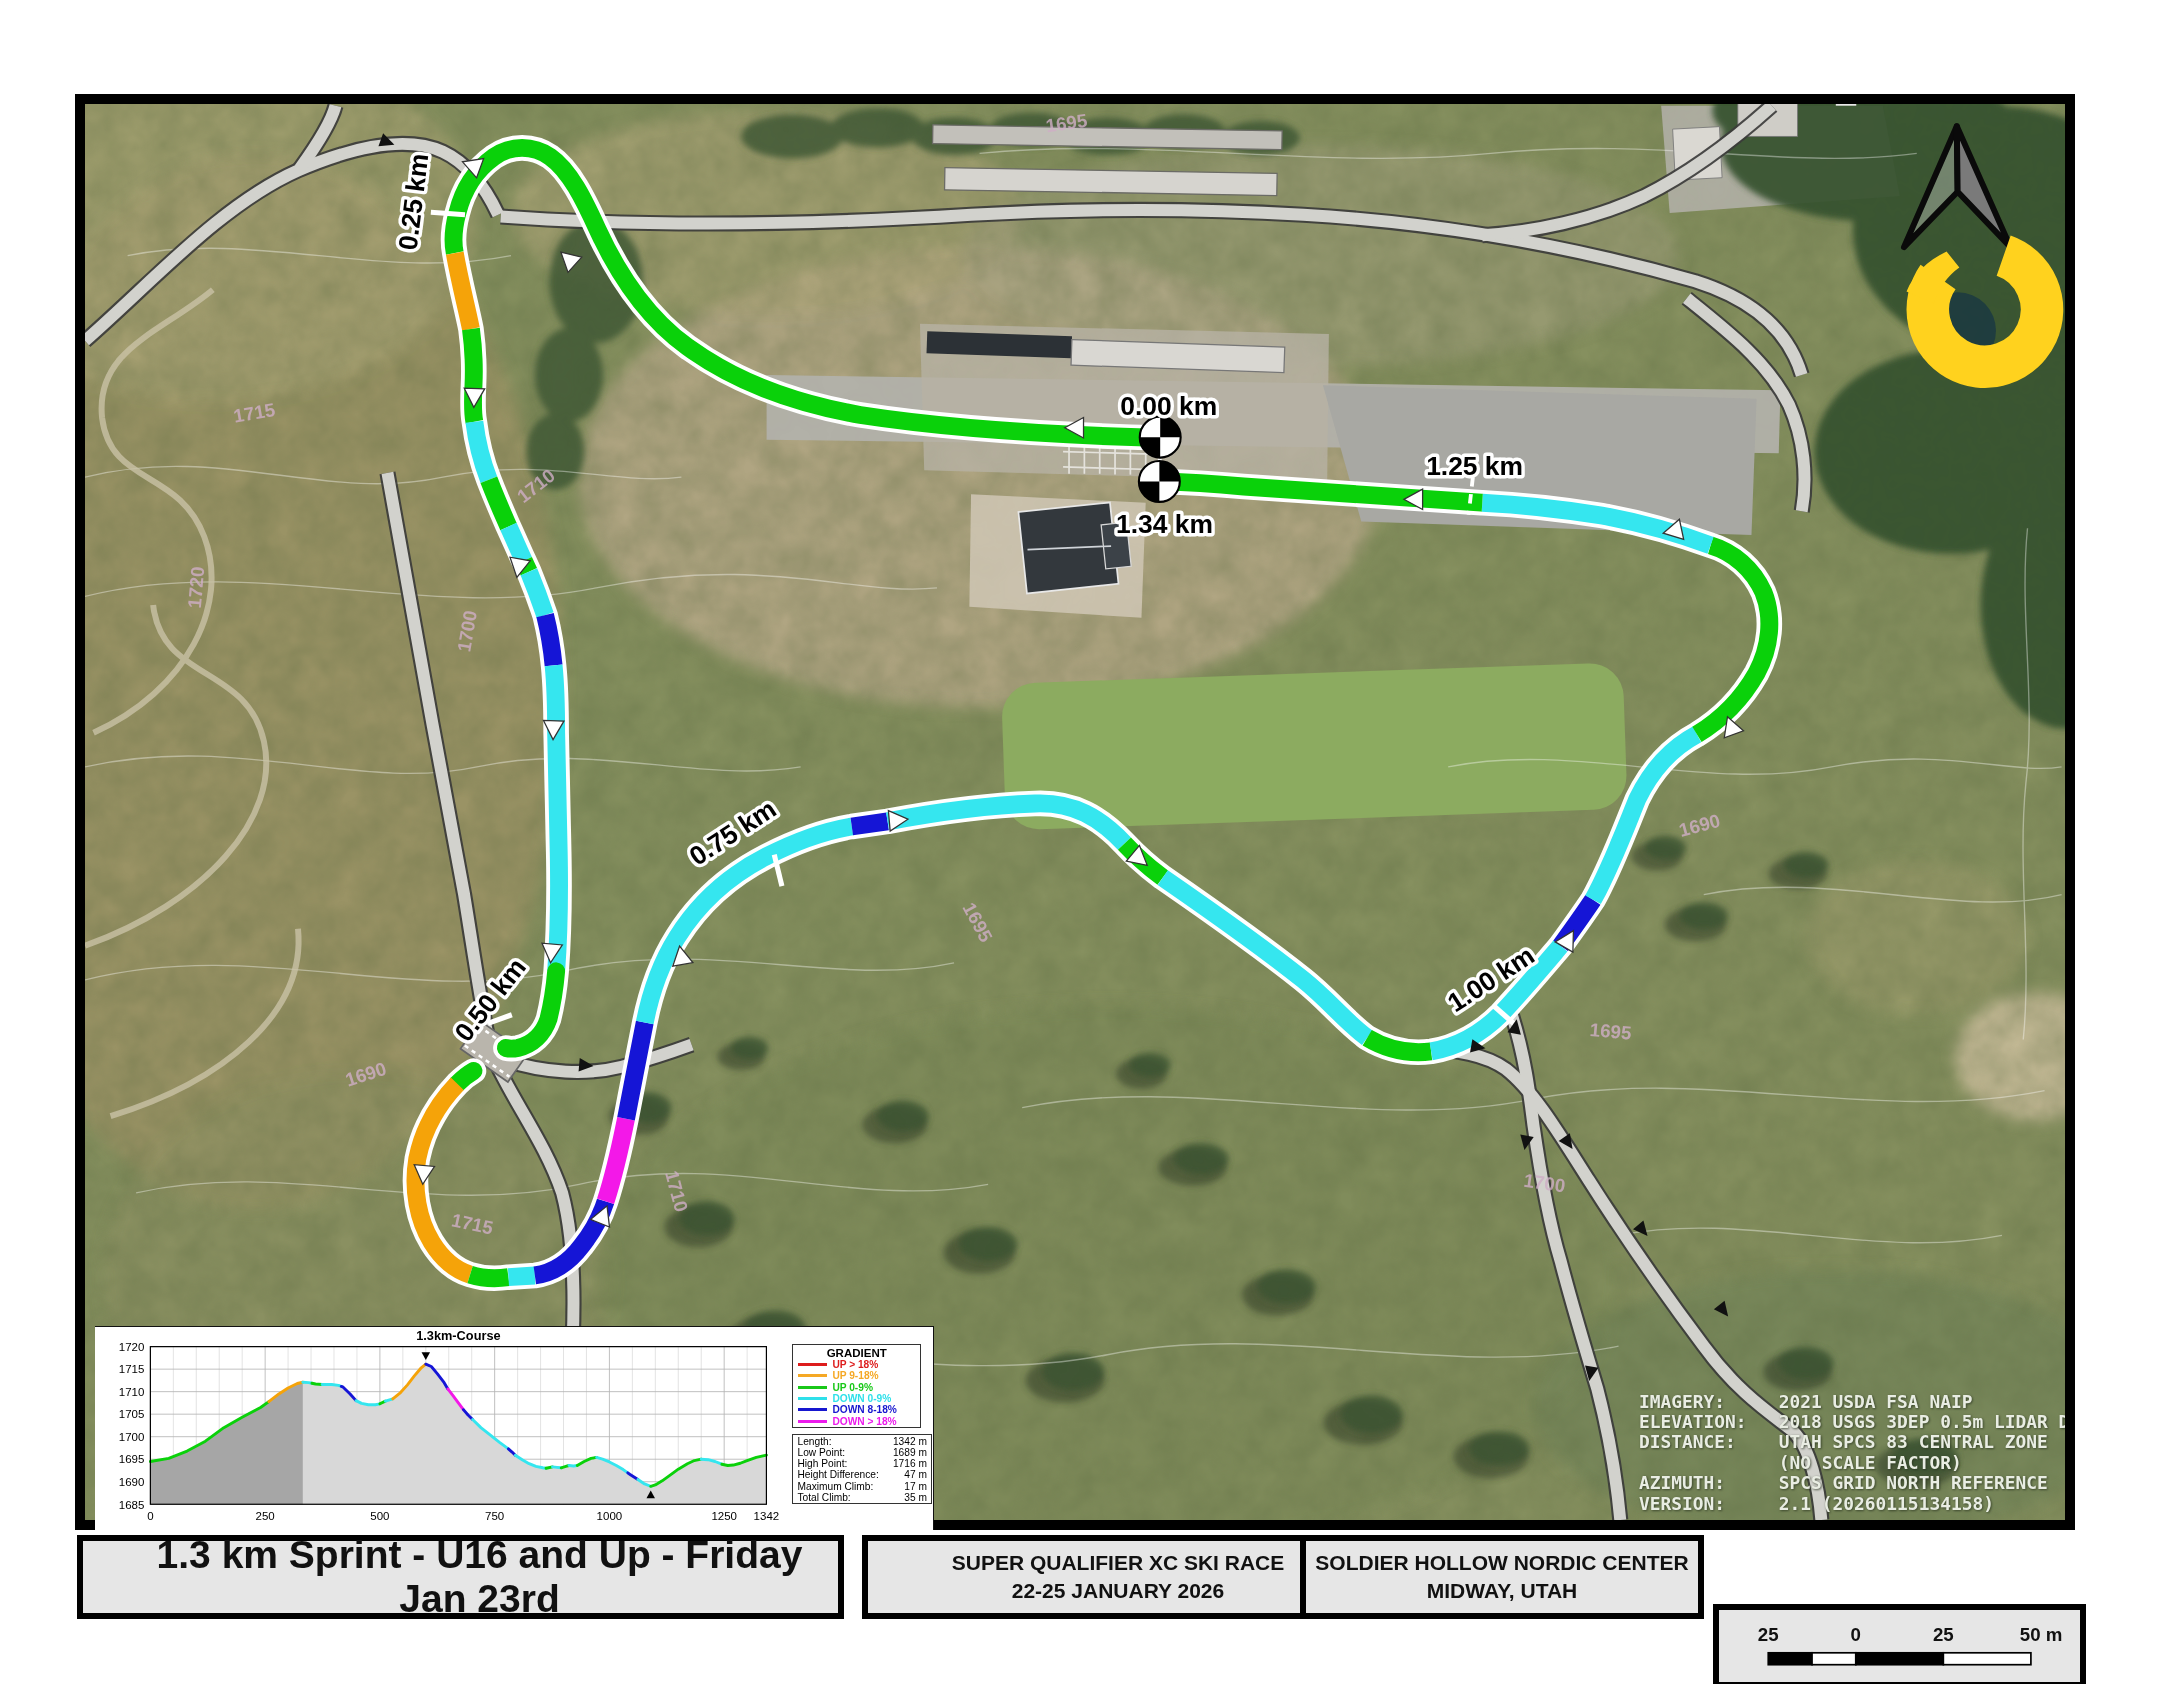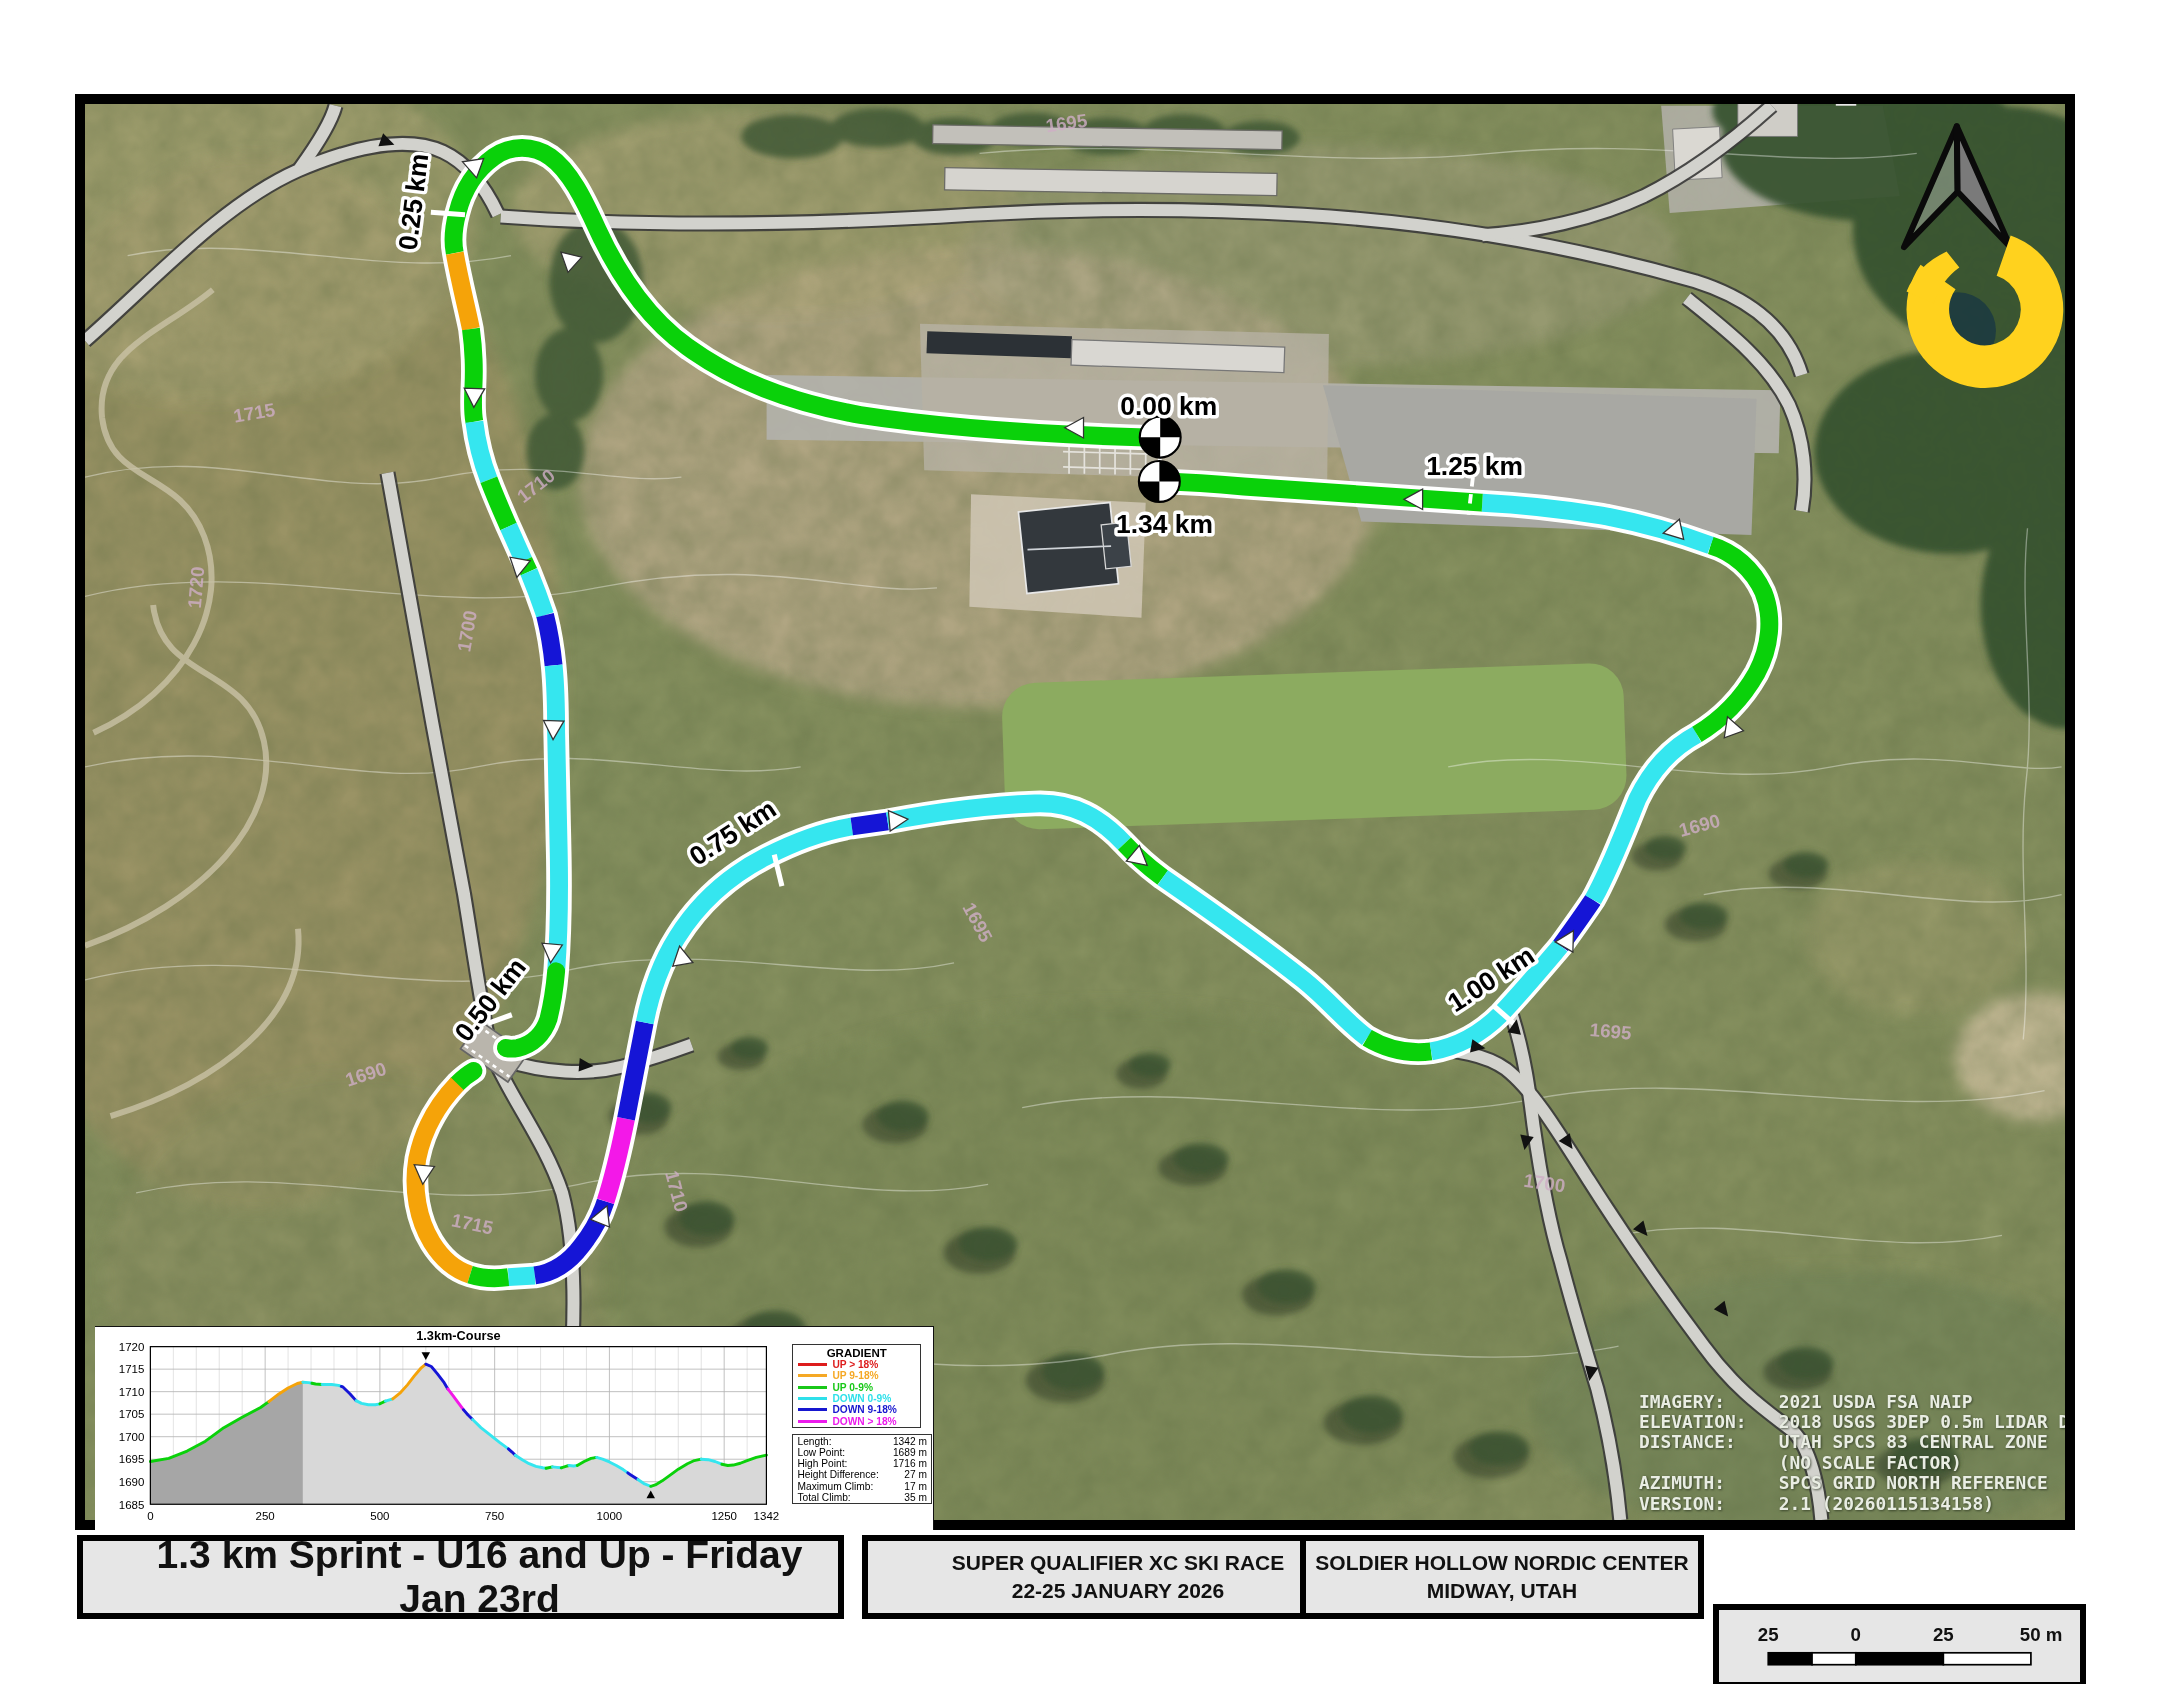--- a/index.html
+++ b/index.html
@@ -469,21 +469,21 @@
           <div class="lrow">
             <div class="lswatch" style="background: rgb(25, 200, 25);"></div>
             <span style="color: rgb(25, 200, 25);">UP 0-9%</span>
           </div>
           <div class="lrow">
             <div class="lswatch" style="background: rgb(46, 224, 234);"></div>
             <span style="color: rgb(46, 224, 234);">DOWN 0-9%</span>
           </div>
           <div class="lrow">
             <div class="lswatch" style="background: rgb(23, 23, 207);"></div>
-            <span style="color: rgb(23, 23, 207);">DOWN 9-18%</span>
+            <span style="color: rgb(23, 23, 207);">DOWN 8-18%</span>
           </div>
           <div class="lrow">
             <div class="lswatch" style="background: rgb(236, 27, 236);"></div>
             <span style="color: rgb(236, 27, 236);">DOWN &gt; 18%</span>
           </div>
         </div>
   </div>
   <div id="stats-box" class="box">
     <div id="stats-rows">
           <div class="srow">
@@ -493,21 +493,21 @@
           <div class="srow">
             <span>Low Point:</span>
             <span>1689 m</span>
           </div>
           <div class="srow">
             <span>High Point:</span>
             <span>1716 m</span>
           </div>
           <div class="srow">
             <span>Height Difference:</span>
-            <span>27 m</span>
+            <span>47 m</span>
           </div>
           <div class="srow">
             <span>Maximum Climb:</span>
             <span>17 m</span>
           </div>
           <div class="srow">
             <span>Total Climb:</span>
             <span>35 m</span>
           </div>
         </div>

